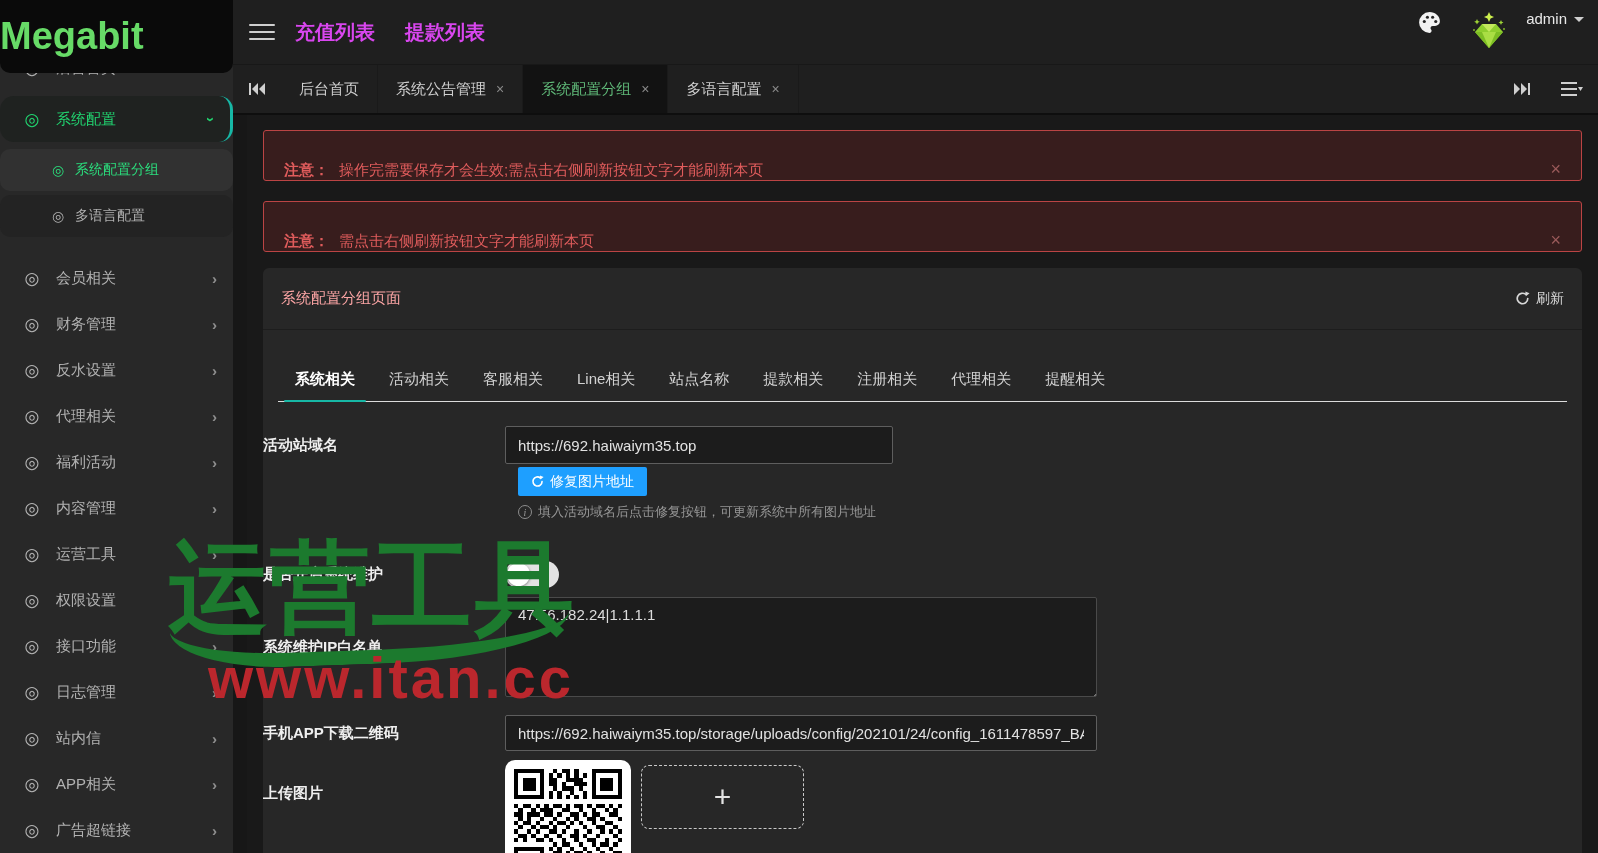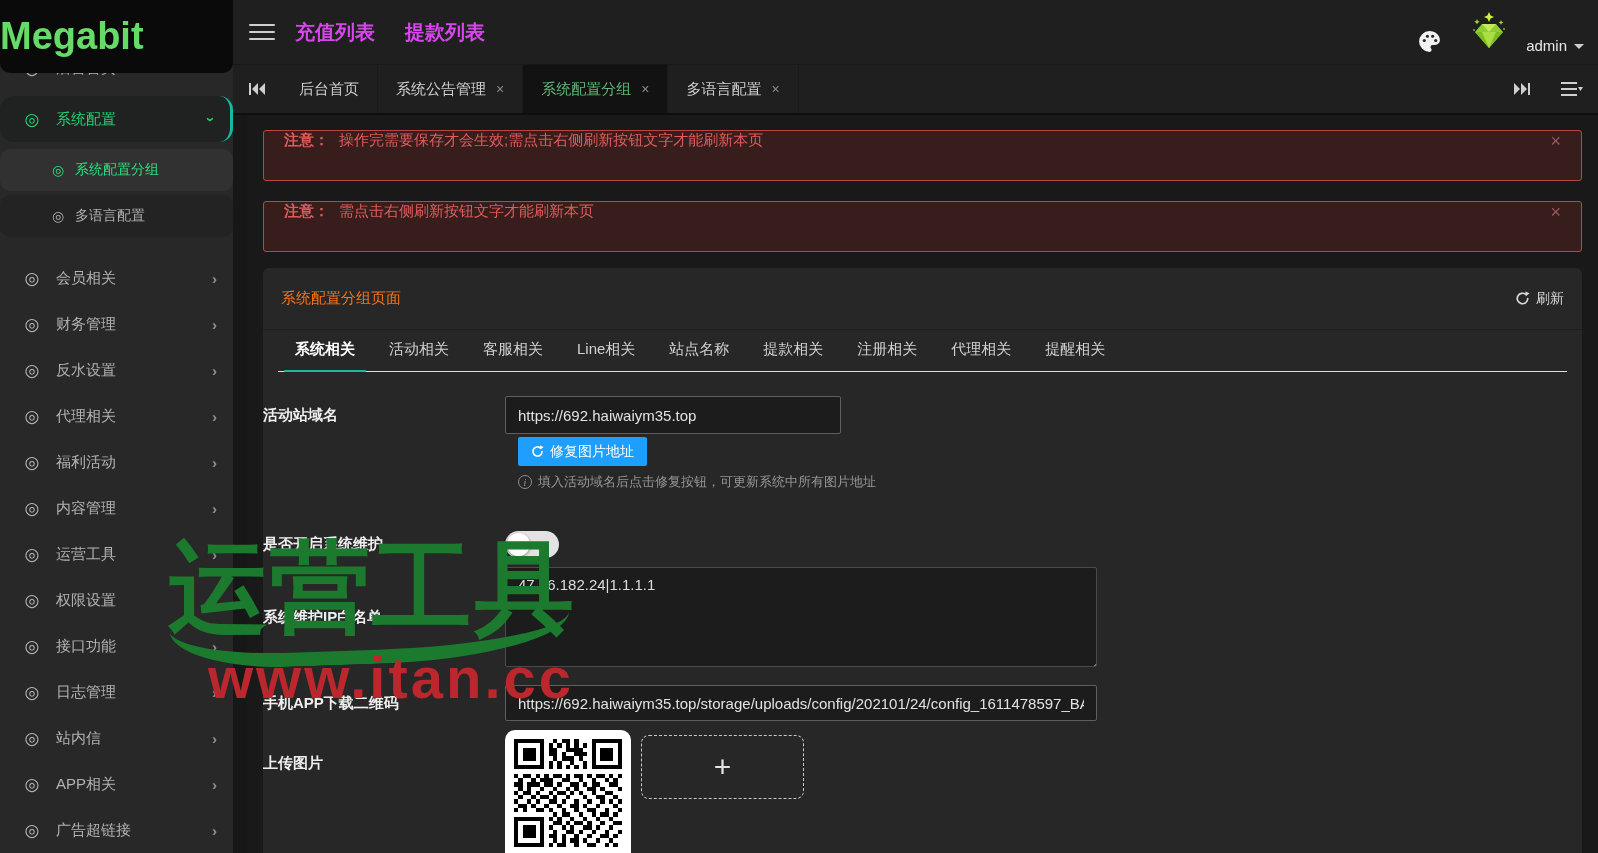--- a/index.html
+++ b/index.html
@@ -22,55 +22,55 @@
   .sub .mi{height:42px;font-size:14px;padding-left:50px}
   .sub .mi .bullseye{font-size:14px;margin-right:9px;width:16px}
   .mi-sub-active{background:#313131;border-radius:10px;color:#2bde7d;margin-bottom:4px}
   .mi-sub{background:#232323;border-radius:10px;color:#b0b0b0}
 
   
   .topbar{position:absolute;left:233px;right:0;top:0;height:65px;background:#1f1f1f;display:flex;align-items:center;z-index:2;border-bottom:1px solid #181818}
   .burger{width:26px;margin:0 20px 0 16px;cursor:pointer}
   .burger span{display:block;height:2px;background:#cfcfcf;margin:5px 0;border-radius:1px}
   .topnav-item{color:#d946ef;font-size:20px;font-weight:bold;margin-right:30px;cursor:pointer}
-  .top-right{margin-left:auto;display:flex;align-items:flex-end;padding-right:14px}
+  .top-right{margin-left:auto;display:flex;align-items:flex-start;padding-right:14px}
   .icon-btn{margin-left:26px;cursor:pointer;display:flex;align-items:center}
   .admin{color:#e8e8e8;font-size:15px;margin-left:16px;display:flex;align-items:center;cursor:pointer}
   .caret{width:0;height:0;border-left:5px solid transparent;border-right:5px solid transparent;border-top:5px solid #cfcfcf;margin-left:7px;margin-top:2px}
 
   
   .tabbar{position:absolute;left:233px;right:0;top:65px;height:50px;background:#1f1f1f;display:flex;align-items:stretch;z-index:2;border-bottom:2px solid #0e0e0e}
   .tab-scroll{width:48px;display:flex;align-items:center;justify-content:center;cursor:pointer}
   .ptab{display:flex;align-items:center;padding:0 18px;font-size:15px;color:#cfcfcf;border-right:1px solid #1a1a1a;cursor:pointer}
   .ptab .x{color:#8a8a8a;font-size:14px;margin-left:10px;line-height:1}
   .ptab-active{background:#121212;color:#5fb878}
   .tabbar-right{margin-left:auto;display:flex;align-items:center}
   .tab-menu-btn{width:52px;display:flex;align-items:center;justify-content:center;cursor:pointer}
 
   
   .content{position:absolute;left:247px;right:0;top:115px;bottom:0;background:#191919;padding:15px 16px;overflow:hidden;z-index:1}
-  .alert{height:51px;border:1px solid #b44;background:#381d1d;border-radius:3px;display:flex;align-items:flex-start;padding:0 20px;color:#e05c5c;font-size:15px;margin-bottom:20px}
+  .alert{height:51px;border:1px solid #b44;background:#381d1d;border-radius:3px;display:flex;align-items:flex-end;padding:0 20px;color:#e05c5c;font-size:15px;margin-bottom:20px}
   .alert b{margin-right:10px}
   .alert .x{margin-left:auto;color:#9a5a5a;font-size:18px;cursor:pointer}
 
   .panel{margin-top:-4px;background:#272727;border-radius:6px;height:620px;overflow:hidden}
   .panel-hd{height:62px;display:flex;align-items:center;padding:0 18px;border-bottom:1px solid #1d1d1d}
-  .panel-title{font-size:15px;color:#f97316}
+  .panel-title{font-size:15px;color:#fca5a5}
   .refresh-btn{margin-left:auto;display:flex;align-items:center;color:#d8d8d8;font-size:14px;cursor:pointer}
   .refresh-btn svg{margin-right:6px}
 
-  .ftabs{display:flex;margin:10px 15px 0 15px;border-bottom:1px solid #dcdcdc}
+  .ftabs{display:flex;margin:40px 15px 0 15px;border-bottom:1px solid #dcdcdc}
   .ftab{padding:0 17px 12px 17px;font-size:15px;color:#d2d2d2;cursor:pointer;position:relative}
   .ftab-active{color:#fff;font-weight:bold}
   .ftab-active:after{content:"";position:absolute;left:6px;right:6px;bottom:-1px;height:2px;background:#17b8a6;border-radius:2px}
 
   .form{padding-top:24px}
   .frow{display:flex;align-items:center}
   .flabel{width:242px;text-align:left;padding-right:13px;color:#efefef;font-size:15px;font-weight:bold;flex:none}
-  .tinput{width:336px;height:38px;background:#1c1c1c;border:1px solid #5e5e5e;border-radius:2px;color:#e2e2e2;font-size:15px;padding:0 12px;font-family:"Liberation Sans",sans-serif;outline:none}
+  .tinput{width:388px;height:38px;background:#1c1c1c;border:1px solid #5e5e5e;border-radius:2px;color:#e2e2e2;font-size:15px;padding:0 12px;font-family:"Liberation Sans",sans-serif;outline:none}
   .indent{margin-left:255px}
   .blue-btn{margin-top:3px;height:29px;background:#1e9fff;color:#fff;border:none;border-radius:2px;font-size:14px;padding:0 13px;display:inline-flex;align-items:center;cursor:pointer}
   .blue-btn svg{margin-right:6px}
   .help{margin-top:7px;color:#979797;font-size:13px;display:flex;align-items:center}
   .help .i-circ{width:14px;height:14px;border:1px solid #8d8d8d;border-radius:50%;display:inline-flex;align-items:center;justify-content:center;font-size:10px;margin-right:6px;color:#9a9a9a;font-style:italic;font-family:"Liberation Serif",serif}
   .toggle-row{margin-top:40px}
   .toggle{width:54px;height:27px;background:#e3e3e3;border-radius:14px;position:relative;cursor:pointer}
   .toggle .knob{position:absolute;left:2px;top:2px;width:23px;height:23px;background:#fff;border-radius:50%;box-shadow:0 1px 3px rgba(0,0,0,.45)}
   .ta-row{margin-top:9px}
   .ta{width:592px;height:100px;background:#1c1c1c;border:1px solid #4a4a4a;border-radius:2px;color:#ddd;font-size:15px;padding:8px 12px;resize:none;outline:none;font-family:"Liberation Sans",sans-serif;

